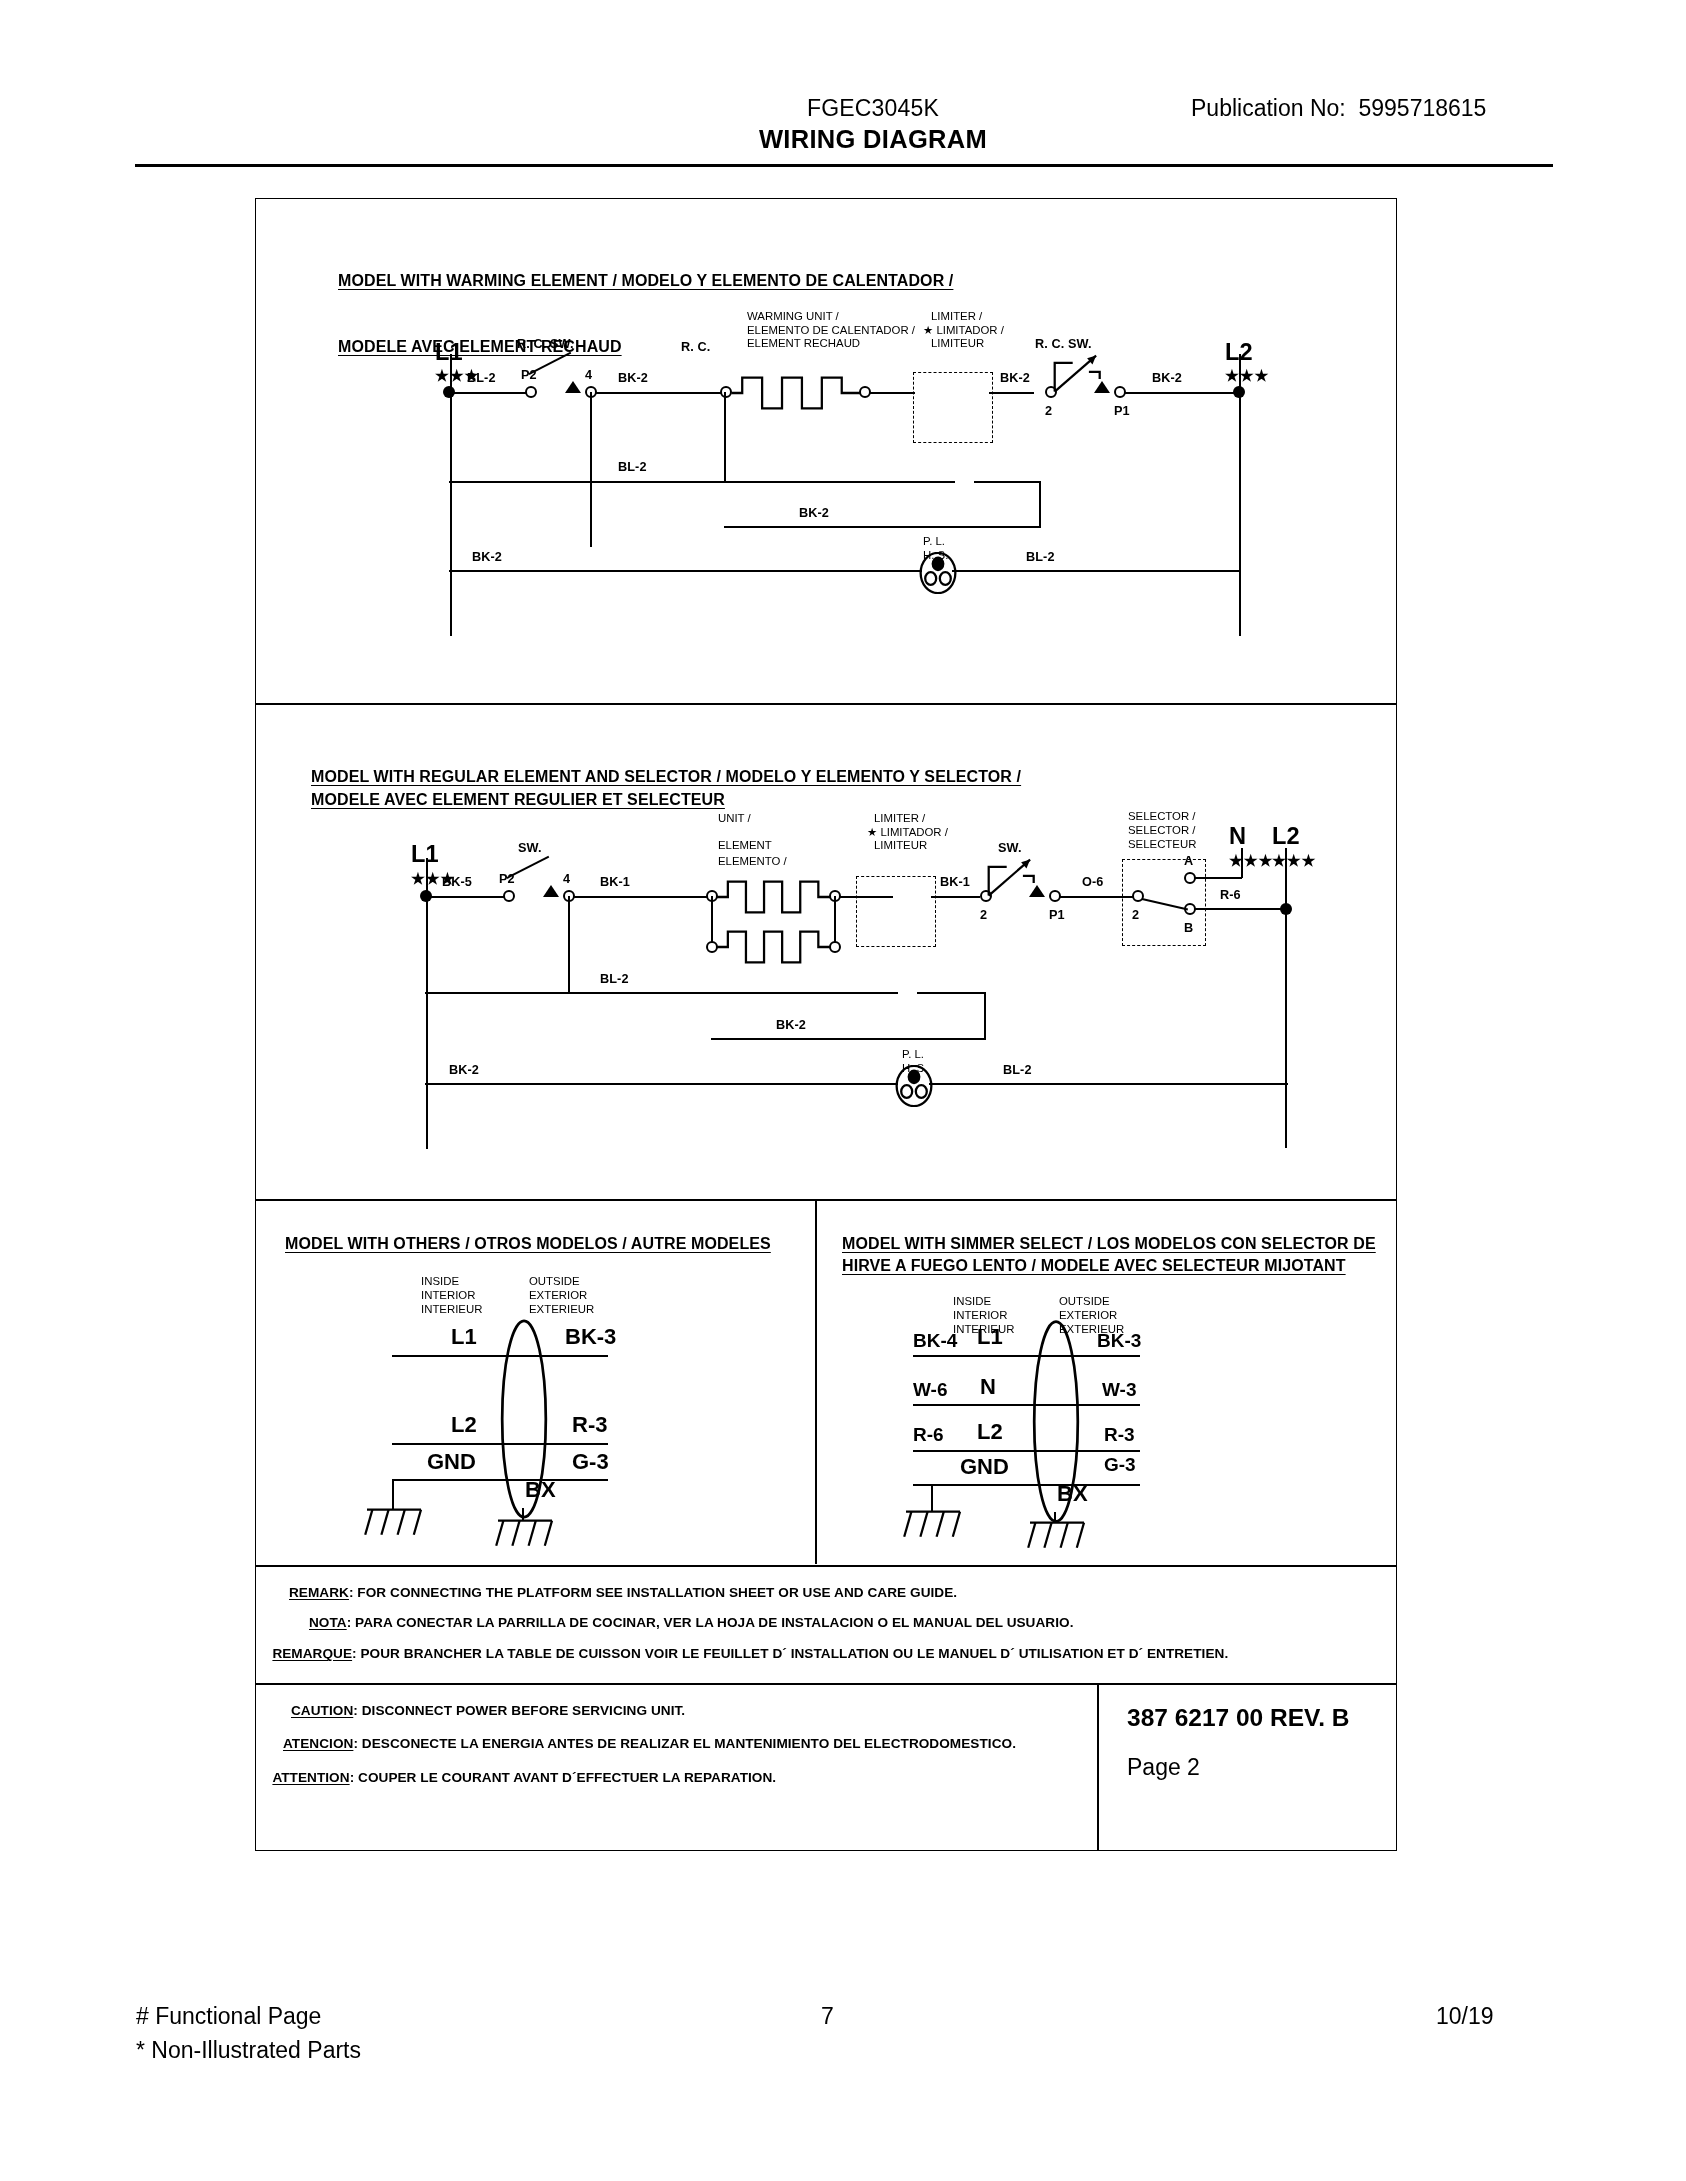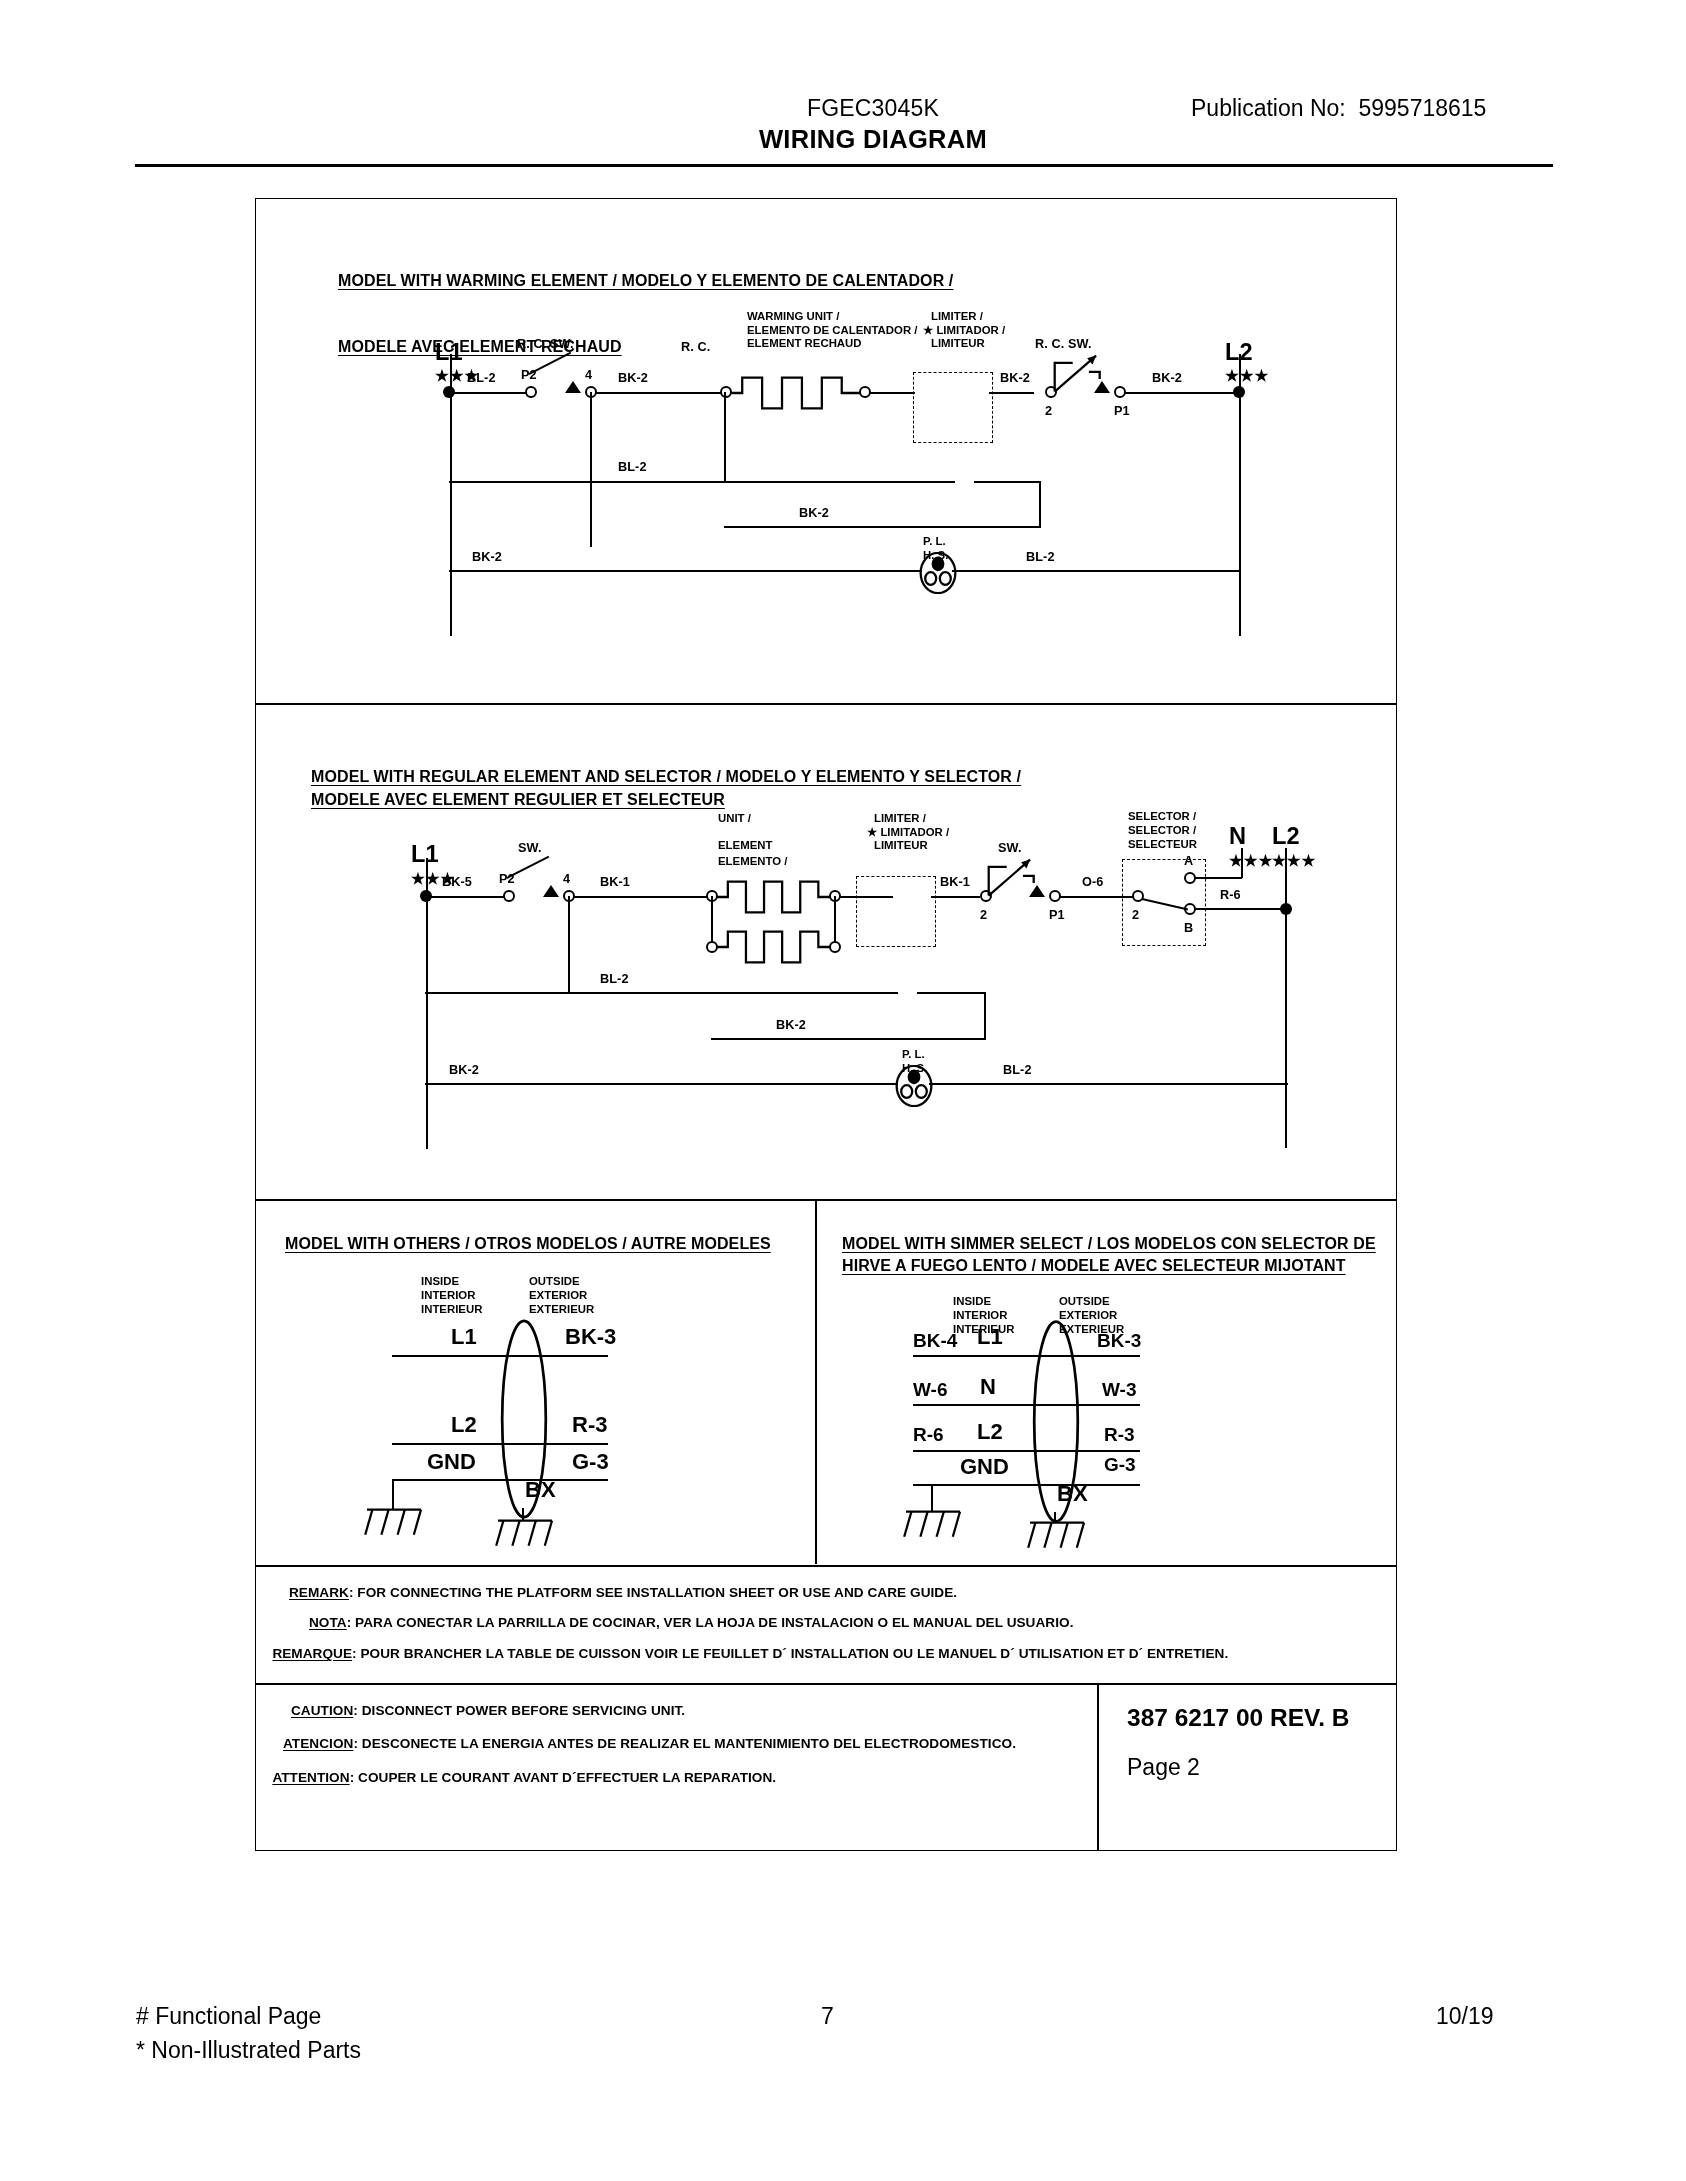--- a/index.html
+++ b/index.html
@@ -57,21 +57,21 @@
     background: #000;
   }
   .term {                                                 
     position: absolute; width: 11.8px; height: 11.8px; border-radius: 50%;
     background: #fff; border: 2.3px solid #000;
   }
   .lbl {
     position: absolute; font-size: 12.7px; font-weight: bold;
     white-space: nowrap; letter-spacing: 0.1px;
   }
-  .lbl-sm { position: absolute; font-size: 11.4px; font-weight: bold; white-space: nowrap; line-height: 13.6px; text-align: center; }
+  .lbl-sm { position: absolute; font-size: 11.4px; font-weight: normal; white-space: nowrap; line-height: 13.6px; text-align: center; }
   .lbl-big { position: absolute; font-size: 23.6px; font-weight: bold; white-space: nowrap; }
   .stars { position: absolute; font-size: 15.5px; font-weight: bold; letter-spacing: 0.9px; }
   .dash-box {
     position: absolute; border: 1.8px dashed #000; background: transparent;
   }
   .tri {
     position: absolute; width: 0; height: 0;
     border-left: 8.2px solid transparent; border-right: 8.2px solid transparent;
     border-bottom: 12.7px solid #000;
   }

